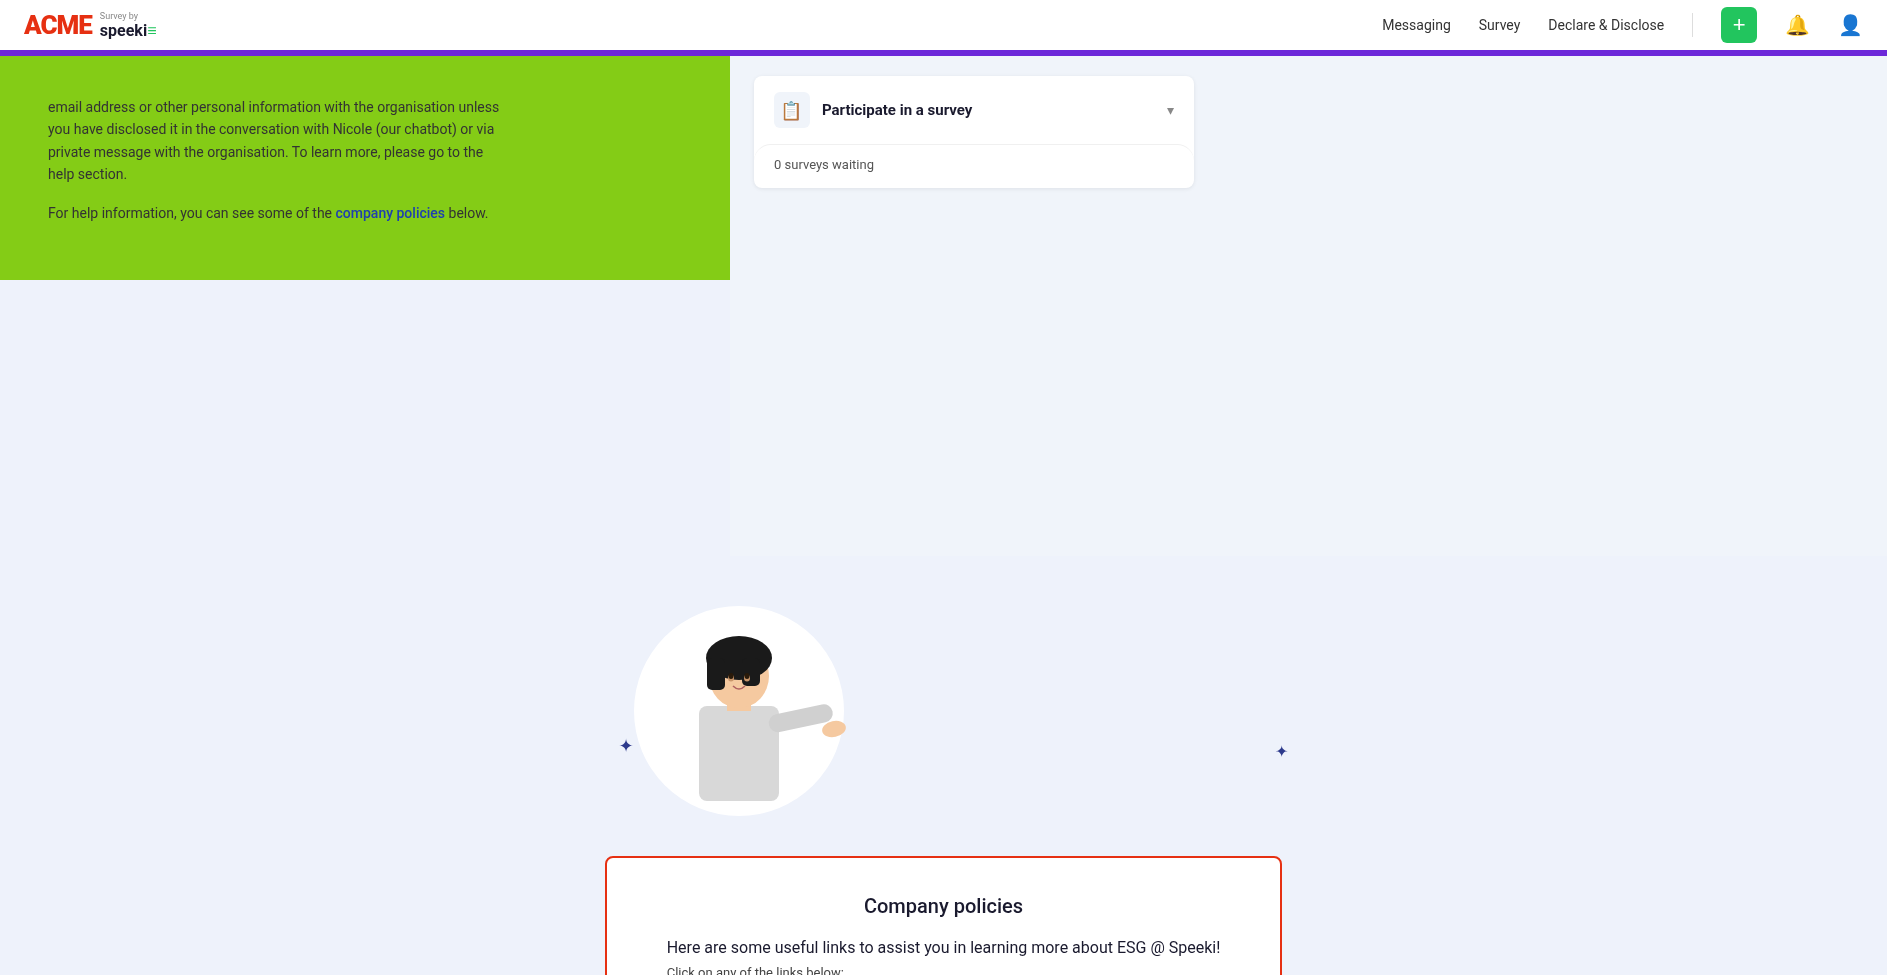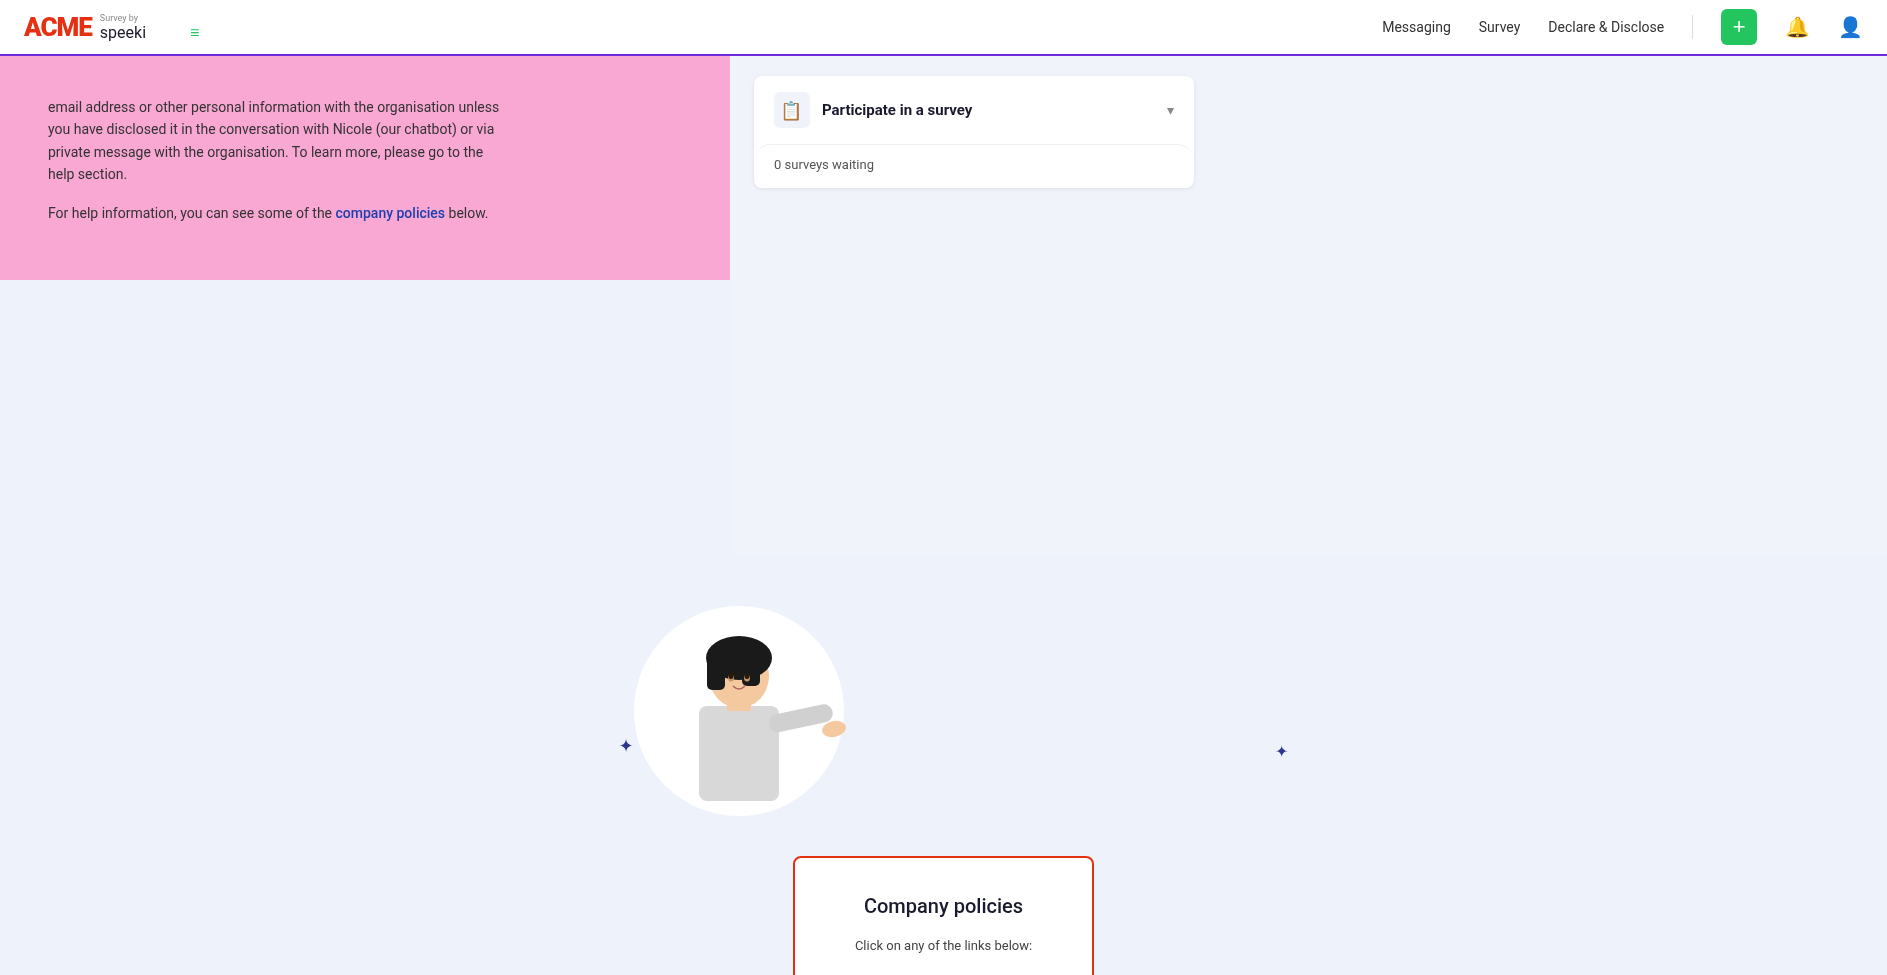--- a/index.html
+++ b/index.html
@@ -11,21 +11,21 @@
     }
 
     
     .header {
       position: fixed;
       top: 0;
       left: 0;
       right: 0;
       height: 56px;
       background: #fff;
-      border-bottom: 2px solid #6d28d9;
+      border-bottom: 6px solid #6d28d9;
       display: flex;
       align-items: center;
       padding: 0 24px;
       z-index: 100;
       gap: 16px;
     }
     .header-logo {
       display: flex;
       align-items: center;
       gap: 8px;
@@ -44,23 +44,22 @@
     }
     .powered-label {
       font-size: 9px;
       color: #888;
       margin-bottom: 2px;
     }
     .speeki-logo {
       display: flex;
       align-items: center;
       font-size: 16px;
-      font-weight: 400;
+      font-weight: 700;
       color: #1a1a2e;
-      gap: 44px;
     }
     .speeki-logo .dot {
       color: #22c55e;
     }
 
     .header-nav {
       margin-left: auto;
       display: flex;
       align-items: center;
       gap: 28px;
@@ -204,21 +203,21 @@
       min-height: 919px;
       position: relative;
     }
     .top-section {
       display: flex;
       align-items: flex-start;
     }
     .left-content {
       flex: 0 0 730px;
       padding: 40px 48px;
-      background: #f9a8d4;
+      background: #84cc16;
     }
     .right-content {
       flex: 1;
       padding: 20px 24px;
       background: #f0f4fa;
       min-height: 500px;
     }
     .middle-section {
       background: #eef2fb;
       display: flex;
@@ -323,18 +322,19 @@
         </svg>
       </div>
 
       <span style="position:absolute; right:20px; bottom:55px; color:#2d3a8c; font-size:16px;">✦</span>
     </div>
   </div>
 
   <div class="bottom-section">
     <div class="policies-card">
       <h2 class="policies-title">Company policies</h2>
+      <p class="policies-subtitle">Here are some useful links to assist you in learning more about ESG @ Speeki!</p>
       <p class="policies-instruction">Click on any of the links below:</p>
 
     </div>
   </div>
 
 </div>
 
 </body></html>

